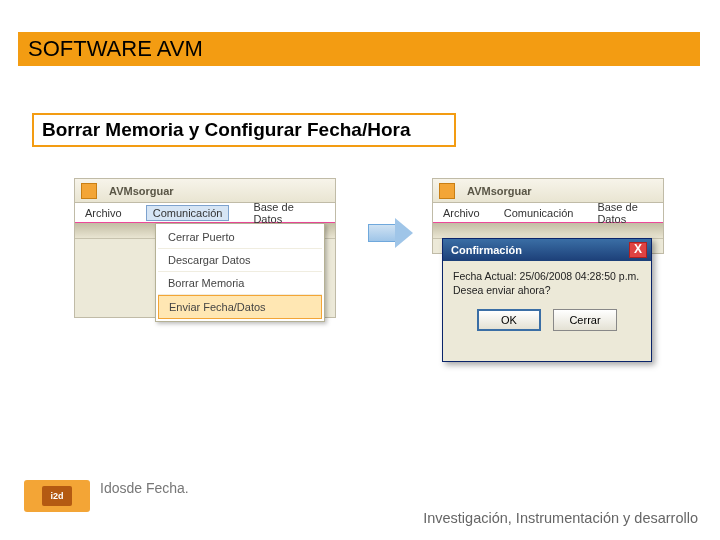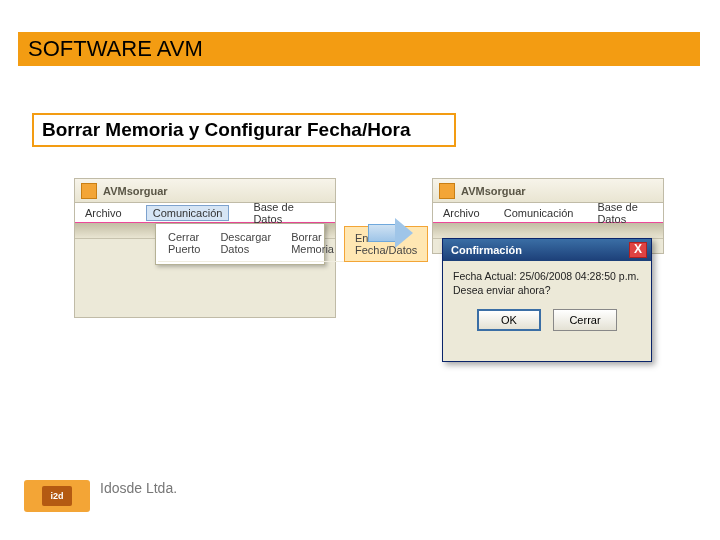--- a/index.html
+++ b/index.html
@@ -28,21 +28,21 @@
   
   .app {
     position: absolute; background:#ece9d8; border:1px solid #c0bba7;
     font-size: 11px; color:#333;
   }
   .app-left { left: 74px; top: 178px; width: 262px; height: 140px; }
   .app-right { left: 432px; top: 178px; width: 232px; height: 76px; }
 
   .app-titlebar {
     height: 24px; background: linear-gradient(#f7f4ea,#e9e5d2);
-    border-bottom:1px solid #c0bba7; display:flex; align-items:center; gap:6px; padding:0 6px;
+    border-bottom:1px solid #c0bba7; display:flex; align-items:center; gap:12px; padding:0 6px;
   }
   .app-icon {
     width:16px; height:16px; background:#f3a536; border:1px solid #c97f14;
     display:inline-block;
   }
   .app-title { font-weight:700; color:#5a5646; }
 
   .app-menubar {
     height: 20px; background:#fff; border-bottom:1px solid #ec4899;
     display:flex; align-items:center; gap:24px; padding:0 10px; font-size:11px;
@@ -51,21 +51,21 @@
   .app-menubar .menu-open { background:#d6e5f5; border:1px solid #7da2ce; padding:1px 6px; }
   .app-body { position:relative; height:calc(100% - 44px); background:#ece9d8; }
 
   
   .gradient-strip { height:16px; background:linear-gradient(#c3bda4,#e9e5d2); border-bottom:1px solid #c7c2ae; }
 
   
   .dropdown {
     position:absolute; left:80px; top:0; width:170px; background:#fff;
     border:1px solid #b5b195; box-shadow: 2px 2px 4px rgba(0,0,0,.25);
-    display:flex; flex-direction:row; padding:2px;
+    display:flex; flex-direction:column; padding:2px;
   }
   .dropdown .mitem {
     padding:5px 10px; font-size:11px; color:#444; border-bottom:1px solid #f0ede0;
   }
   .dropdown .mitem:last-child { border-bottom:none; }
   .dropdown .mitem.sel { background:#ffe7b3; border:1px solid #f3a536; }
 
   
   .arrow-box {
     position:absolute; left:368px; top:218px; width:46px; height:30px;
@@ -188,15 +188,16 @@
     <div class="dialog-buttons">
       <div class="dlgbtn default">OK</div>
       <div class="dlgbtn">Cerrar</div>
     </div>
   </div>
 
   <div class="logo">
     <div class="logo-rect"></div>
     <div class="logo-chip">i2d</div>
   </div>
-  <div class="company">Idosde Ltda.</div>
+  <div class="company">Idosde Fecha.</div>
+  <div class="tagline">Investigación, Instrumentación y desarrollo</div>
 
 </div>
 
 </body></html>

